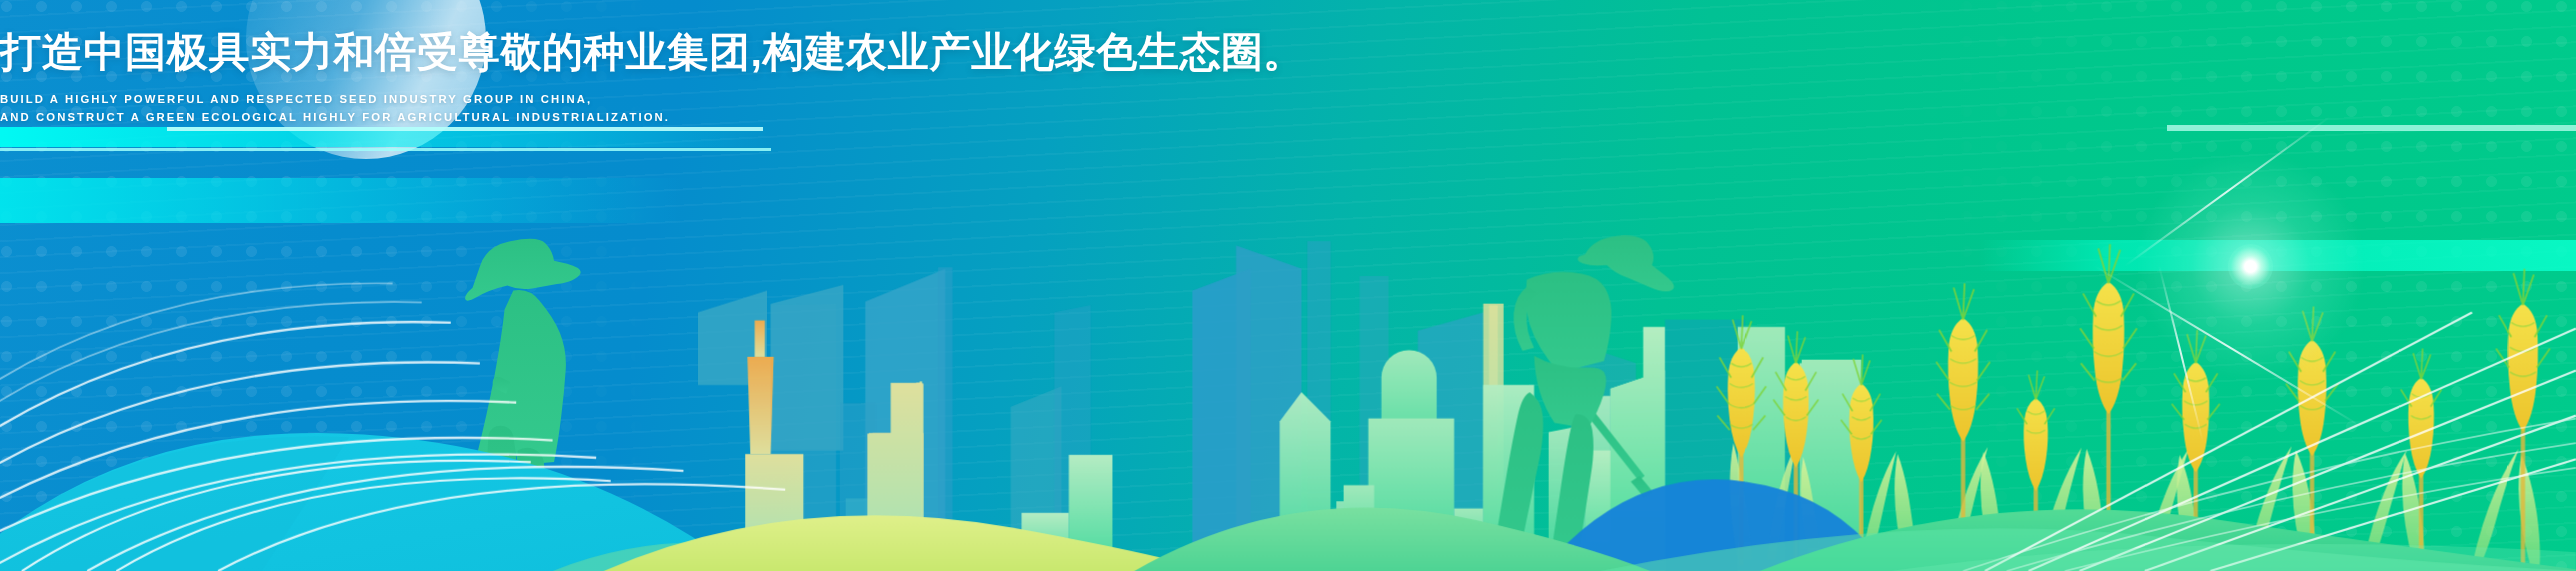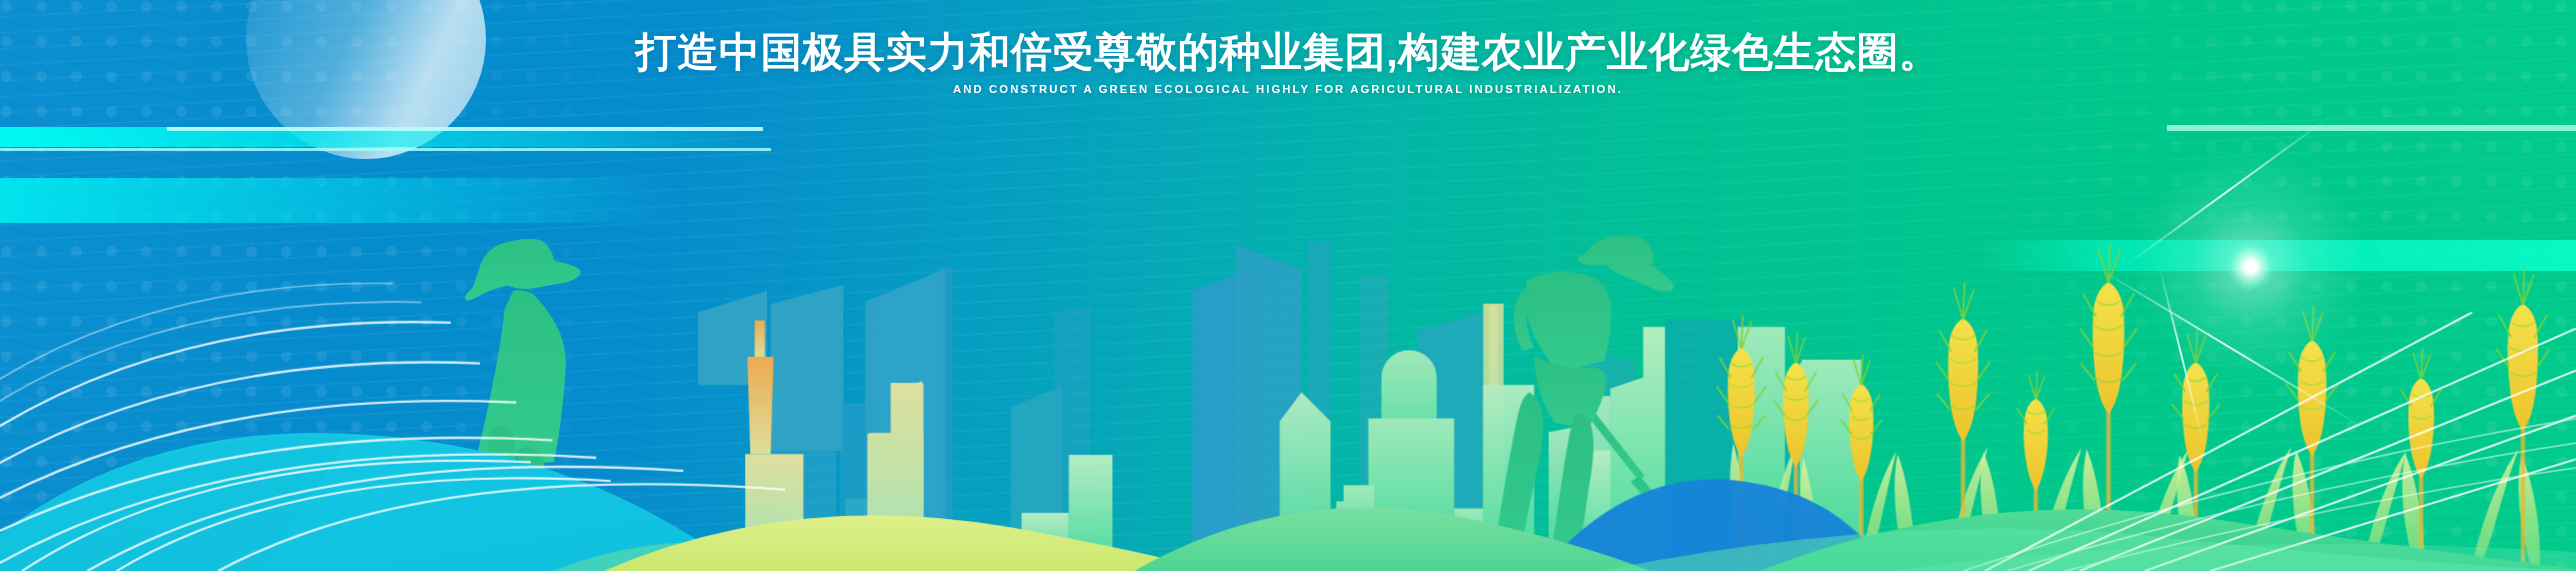--- a/index.html
+++ b/index.html
@@ -73,21 +73,21 @@
     background:linear-gradient(to right,rgba(255,255,255,.0),rgba(255,255,255,.85),rgba(255,255,255,0));}
   #ray1{width:313px;height:2.2px;transform:translate(-156px,-0.7px) rotate(31deg);}
   #ray2{width:254px;height:1.5px;transform:translate(-127px,-0.7px) rotate(-36deg);}
   #ray3{width:182px;height:1.5px;transform:translate(-91px,-0.7px) rotate(76deg);}
 
   
   #art{position:absolute;left:0;top:0;width:2576px;height:571px;}
 
   
   #text-block{
-    position:absolute;left:0;top:0;width:2576px;text-align:center;
+    position:absolute;left:0;top:0;width:2576px;
     pointer-events:none;
   }
   #headline{
     margin-top:28px;
     font-size:41px;line-height:1.2;color:#ffffff;font-weight:700;
     letter-spacing:0.7px;
     text-shadow:0 1.5px 7.3px rgba(0,60,90,.22);
   }
   #sub1,#sub2{
     color:#ffffff;font-weight:700;font-size:11.3px;letter-spacing:2.1px;
@@ -546,17 +546,18 @@
   </svg>
 
   <div id="flare-halo"></div>
   <div class="ray" id="ray1"></div>
   <div class="ray" id="ray2"></div>
   <div class="ray" id="ray3"></div>
   <div id="flare-core"></div>
 
   <div id="text-block">
     <div id="headline">打造中国极具实力和倍受尊敬的种业集团,构建农业产业化绿色生态圈。</div>
+    <div id="sub1">BUILD A HIGHLY POWERFUL AND RESPECTED SEED INDUSTRY GROUP IN CHINA,</div>
     <div id="sub2">AND CONSTRUCT A GREEN ECOLOGICAL HIGHLY FOR AGRICULTURAL INDUSTRIALIZATION.</div>
   </div>
 
 </div>
 
 
 </body></html>

